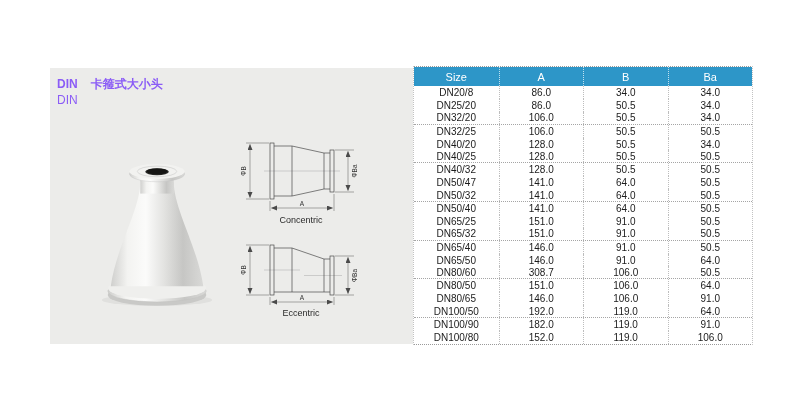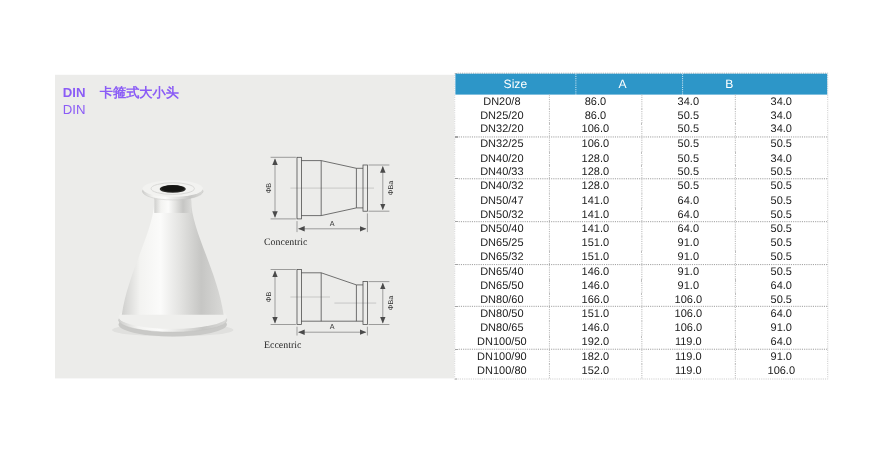--- a/index.html
+++ b/index.html
@@ -10,30 +10,30 @@
   .panel { position:absolute; left:50px; top:68px; width:703px; height:276px; background:#ececea; }
 
   .title-block { position:absolute; left:57px; top:76px; color:#8b5cf6; font-size:12px; line-height:16px; }
   .t-line { display:flex; gap:13px; white-space:nowrap; }
   .t-line1 { font-weight:bold; }
 
   .photo-svg { position:absolute; left:95px; top:150px; overflow:visible; }
   .draw-svg { position:absolute; overflow:visible; }
   .draw-concentric { left:240px; top:137px; }
   .draw-eccentric  { left:240px; top:243px; }
-  .dlabel { position:absolute; width:122px; text-align:left; font-size:9px; color:#2a2a2a;font-family:Liberation Serif, serif; }
+  .dlabel { position:absolute; width:122px; text-align:center; font-size:9px; color:#2a2a2a; }
   .dlabel-concentric { left:240px; top:215px; }
   .dlabel-eccentric  { left:240px; top:308px; }
 
   .spec-table { position:absolute; left:413px; top:66px; width:340px; background:#ffffff;
                 border-top:1px dotted #9a9a9a; border-bottom:1px dotted #9a9a9a;
                 border-left:1px dotted #c2c2c2; border-right:1px dotted #c2c2c2; }
   .thead { display:flex; height:19px; background:var(--header-bg,#2d96c8); }
   .th { width:85px; display:flex; align-items:center; justify-content:center;
-        color:#ffffff; font-size:11px;margin-left:12px; }
+        color:#ffffff; font-size:11px; }
   .th + .th { border-left:1px dotted rgba(255,255,255,.7); }
   .tr { display:flex; height:12.9px; }
   .tr.sep { border-bottom:1px dotted #a5a5a5; }
   .td { width:85px; display:flex; align-items:center; justify-content:center;
         color:#1b1b1b; font-size:10px; }
   .td + .td { border-left:1px dotted #bdbdbd; }
 
   svg text { font-family:"Liberation Sans","DejaVu Sans",sans-serif; }
 </style>
 </head>
@@ -128,20 +128,21 @@
     <text transform="translate(117 32.5) rotate(-90)" text-anchor="middle" font-size="6.5" fill="#333">ΦBa</text>
     <text x="62" y="56.5" text-anchor="middle" font-size="6.5" fill="#333">A</text>
   </svg>
   <div class="dlabel dlabel-eccentric">Eccentric</div>
 
   <div class="spec-table">
     <div class="thead">
         <div class="th">Size</div>
         <div class="th">A</div>
         <div class="th">B</div>
+        <div class="th">Ba</div>
       </div>
     <div class="tbody">
         <div class="tr">
           <div class="td">DN20/8</div>
           <div class="td">86.0</div>
           <div class="td">34.0</div>
           <div class="td">34.0</div>
         </div>
         <div class="tr">
           <div class="td">DN25/20</div>
@@ -161,21 +162,21 @@
           <div class="td">50.5</div>
           <div class="td">50.5</div>
         </div>
         <div class="tr">
           <div class="td">DN40/20</div>
           <div class="td">128.0</div>
           <div class="td">50.5</div>
           <div class="td">34.0</div>
         </div>
         <div class="tr sep">
-          <div class="td">DN40/33</div>
+          <div class="td">DN40/25</div>
           <div class="td">128.0</div>
           <div class="td">50.5</div>
           <div class="td">50.5</div>
         </div>
         <div class="tr">
           <div class="td">DN40/32</div>
           <div class="td">128.0</div>
           <div class="td">50.5</div>
           <div class="td">50.5</div>
         </div>
@@ -216,21 +217,21 @@
           <div class="td">50.5</div>
         </div>
         <div class="tr">
           <div class="td">DN65/50</div>
           <div class="td">146.0</div>
           <div class="td">91.0</div>
           <div class="td">64.0</div>
         </div>
         <div class="tr sep">
           <div class="td">DN80/60</div>
-          <div class="td">166.0</div>
+          <div class="td">308.7</div>
           <div class="td">106.0</div>
           <div class="td">50.5</div>
         </div>
         <div class="tr">
           <div class="td">DN80/50</div>
           <div class="td">151.0</div>
           <div class="td">106.0</div>
           <div class="td">64.0</div>
         </div>
         <div class="tr">

